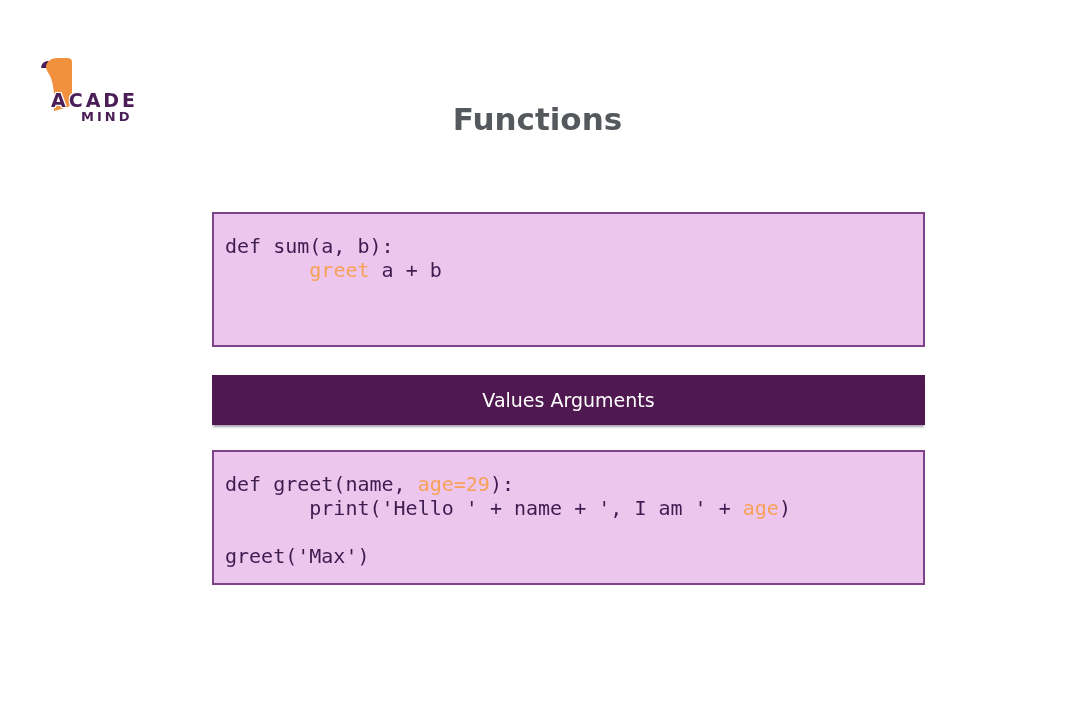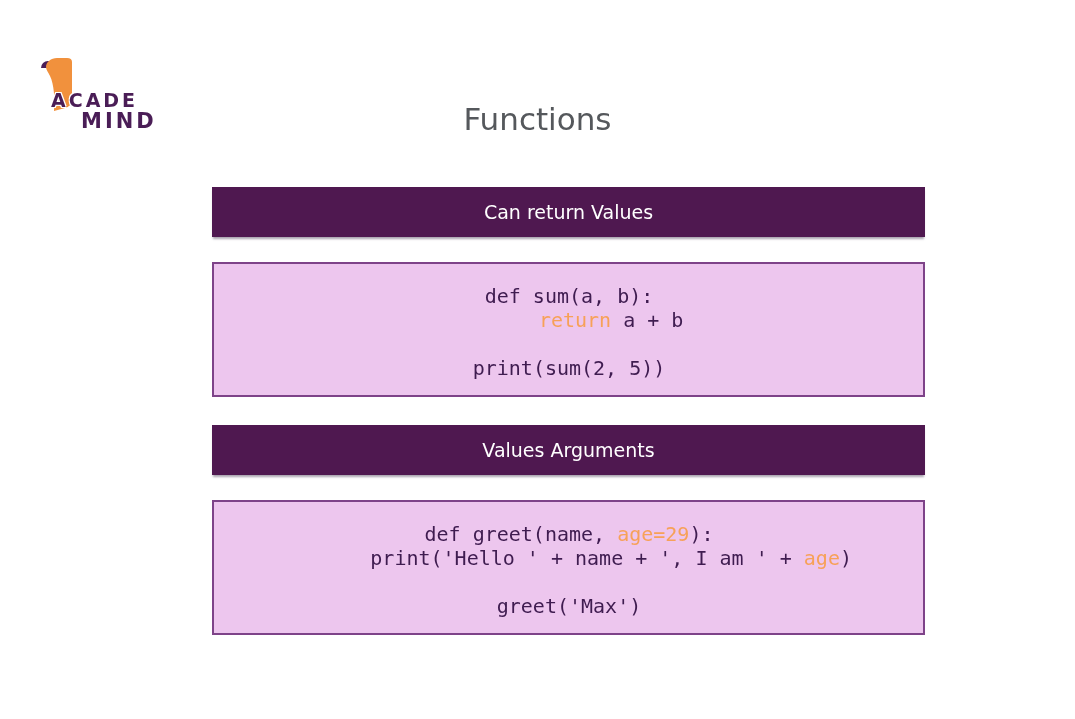--- a/index.html
+++ b/index.html
@@ -22,43 +22,43 @@
   .logo{position:absolute;left:38px;top:52px;width:130px;height:80px;}
   .logo svg{position:absolute;left:2px;top:2px;}
   .logo-top{
     position:absolute;left:13px;top:37px;
     font-size:19px;font-weight:800;letter-spacing:3px;
     color:var(--logo-purple);
     text-shadow:-1px -1px 0 #fff,1px -1px 0 #fff,-1px 1px 0 #fff,1px 1px 0 #fff;
   }
   .logo-bottom{
     position:absolute;left:43px;top:57px;
-    font-size:21px;font-weight:800;letter-spacing:3px;
+    font-size:13px;font-weight:800;letter-spacing:3px;
     color:var(--logo-purple);
   }
   .title{
     position:absolute;top:101px;left:0;width:100%;
-    text-align:center;font-size:31px;font-weight:normal;
+    text-align:center;font-size:31px;font-weight:bold;
     color:var(--title-gray);
   }
   .content{position:absolute;left:212px;top:187px;width:713px;}
   .banner{
     height:50px;display:flex;align-items:center;justify-content:center;
     background:var(--banner-bg);color:var(--banner-text);
     font-size:19px;
     box-shadow:0 3px 2px -1px rgba(100,90,110,0.55);
   }
   .codebox{
     margin:25px 0 28px 0;height:135px;
     background:var(--code-bg);border:2px solid var(--code-border);
     padding:20px 10px 0 11px;
     font-family:"DejaVu Sans Mono", monospace;
     font-size:20px;line-height:24px;
     color:var(--code-text);
-    white-space:pre;overflow:hidden;text-align:center;
+    white-space:pre;overflow:hidden;
   }
   .code-line{height:24px;}
   .accent{color:var(--accent-orange);}
 </style>
 </head>
 <body>
 
 <div class="slide">
 
   <div class="logo">
@@ -69,22 +69,21 @@
                C15,45 14,30 10,22 C8,18 6,15.5 6,13 Z" fill="#f1913d"></path>
     </svg>
     <span class="logo-top">ACADE</span>
     <span class="logo-bottom">MIND</span>
   </div>
 
   <h1 class="title">Functions</h1>
 
   <main class="content">
       <section>
-        <div class="banner">Can return Values</div>
-        <div class="codebox"><div class="code-line"><span class="">def sum(a, b):</span></div><div class="code-line"><span class="">       </span><span class="accent">return</span><span class=""> a + b</span></div><div class="code-line">&nbsp;</div><div class="code-line"><span class="">print(sum(2, 5))</span></div></div>
+        <div class="codebox"><div class="code-line"><span class="">def sum(a, b):</span></div><div class="code-line"><span class="">       </span><span class="accent">greet</span><span class=""> a + b</span></div><div class="code-line">&nbsp;</div></div>
       </section>
       <section>
         <div class="banner">Values Arguments</div>
         <div class="codebox"><div class="code-line"><span class="">def greet(name, </span><span class="accent">age=29</span><span class="">):</span></div><div class="code-line"><span class="">       print('Hello ' + name + ', I am ' + </span><span class="accent">age</span><span class="">)</span></div><div class="code-line">&nbsp;</div><div class="code-line"><span class="">greet('Max')</span></div></div>
       </section>
     </main>
 
 </div>
 
 </body></html>

